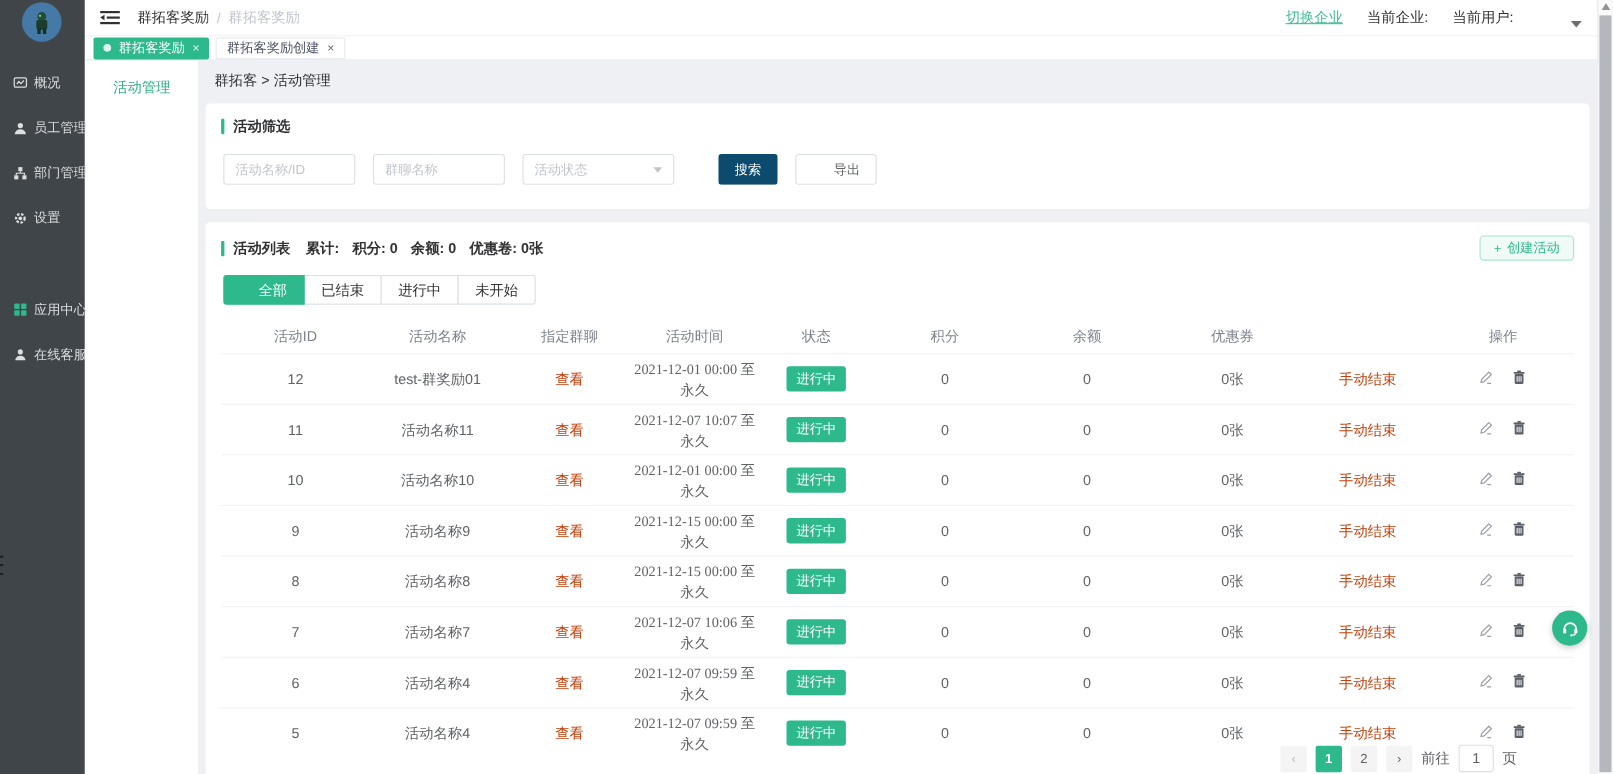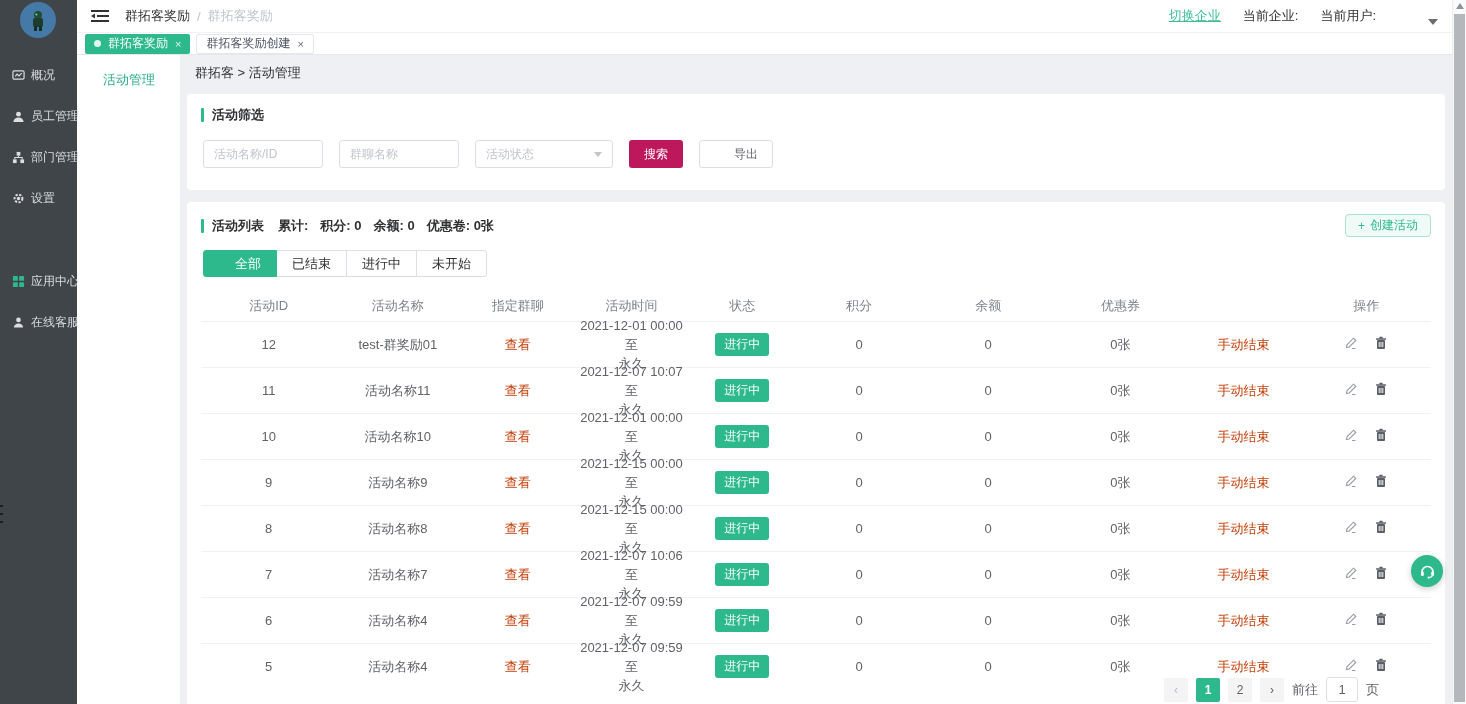--- a/index.html
+++ b/index.html
@@ -55,41 +55,41 @@
   .filter-row { display:flex; align-items:center; gap:16px; margin:16px 0 10px 2px; }
   .f-input { height:28px; width:120px; border:1px solid #dcdfe6; border-radius:3px; padding:0 10px; font-size:12px; color:#606266; font-family:inherit; }
   .f-input::placeholder { color:#c0c4cc; }
   .f-select { height:28px; width:138px; border:1px solid #dcdfe6; border-radius:3px; padding:0 10px; font-size:12px; color:#c0c4cc; display:flex; align-items:center; justify-content:space-between; cursor:pointer; background:#fff; }
   .chev { width:0; height:0; border-left:4px solid transparent; border-right:4px solid transparent; border-top:5px solid #c0c4cc; }
   .f-range { height:28px; width:272px; border:1px solid #dcdfe6; border-radius:3px; display:flex; align-items:center; padding:0 10px; background:#fff; cursor:pointer; }
   .f-range .clock { width:13px; height:13px; flex:none; }
   .f-range .ph { flex:1; text-align:center; color:#c0c4cc; font-size:12px; }
   .f-range .to { color:#303133; font-size:12px; font-weight:bold; }
   .btn { height:28px; padding:0 14px; border-radius:3px; font-size:12px; cursor:pointer; border:1px solid transparent; font-family:inherit; }
-  .btn-green { background:#be185d; color:#fff; }
+  .btn-green { background:#0c4a6e; color:#fff;margin-left:24px; }
   .btn-plain { background:#fff; color:#606266; border-color:#dcdfe6;padding-left:34px; }
 
   
   .list-card { margin-top:12px; height:508px; position:relative; }
   .list-head { display:flex; align-items:center; }
   .summary { display:flex; gap:12px; margin-left:14px; font-weight:bold; color:#303133; font-size:13px; }
   .create-btn { margin-left:auto; background:#f0faf6; border:1px solid #a9e3cd; color:#2db98c; font-size:12px; height:23px; padding:0 12px; border-radius:4px; cursor:pointer; display:flex; align-items:center; gap:5px; font-family:inherit; }
   .status-tabs { display:flex; margin:13px 0 0 2px; }
   .stab { height:27px; min-width:56px; padding:0 15px; background:#fff; border:1px solid #dcdfe6; display:flex; align-items:center; justify-content:center; font-size:13px; color:#303133; cursor:pointer; margin-left:-1px; }
   .stab:first-child { border-radius:3px 0 0 3px; margin-left:0; }
   .stab:last-child { border-radius:0 3px 3px 0; }
   .stab.active { background:#2db98c; border-color:#2db98c; color:#fff; z-index:1;padding-left:31px; }
 
   
   .table { margin-top:14px; }
   .trow { display:flex; align-items:center; }
   .thead { height:30px; color:#7d828a; font-size:13px; }
   .tbody-row { height:46px; border-top:1px solid #f0f2f5; font-size:13px; color:#606266; }
   .cell { text-align:center; }
-  .c0{width:11%;} .c1{width:10%;} .c2{width:9.5%;} .c3{width:9%;} .c4{width:9%;}
+  .c0{width:11%;} .c1{width:10%;} .c2{width:9.5%;} .c3{width:9%;font-family:Liberation Serif, serif;} .c4{width:9%;}
   .c5{width:10%;} .c6{width:11%;} .c7{width:10.5%;} .c8{width:9.5%;} .c9{width:10.5%;}
   .link { color:#c2410c; cursor:pointer; }
   .time-cell div { line-height:19px; }
   .badge { display:inline-block; background:#2db98c; color:#fff; font-size:12px; padding:3px 9px; border-radius:3px; }
   .ops { display:inline-flex; gap:16px; align-items:center; }
   .ops svg { width:14px; height:14px; cursor:pointer; }
 
   
   .pagination { position:absolute; right:66px; bottom:8px; display:flex; align-items:center; gap:8px; font-size:13px; color:#606266; }
   .pg-btn { min-width:24px; height:24px; background:#f4f4f5; border:none; border-radius:2px; display:flex; align-items:center; justify-content:center; font-size:12px; color:#606266; cursor:pointer; font-family:inherit; }

